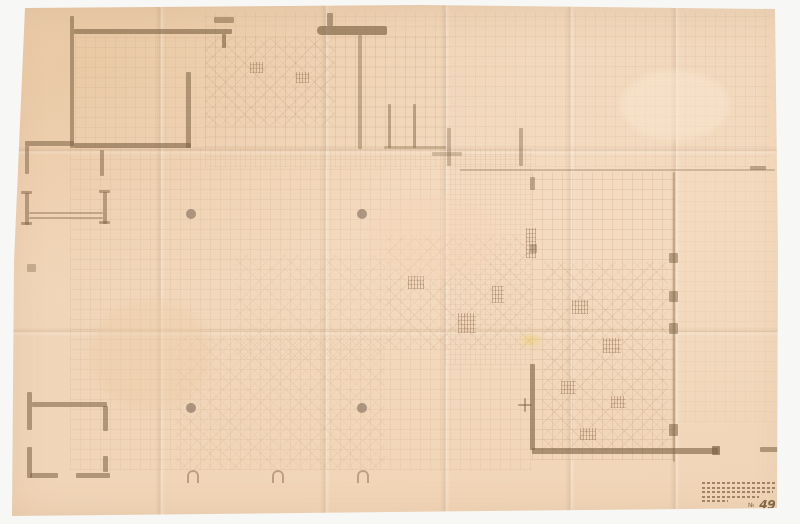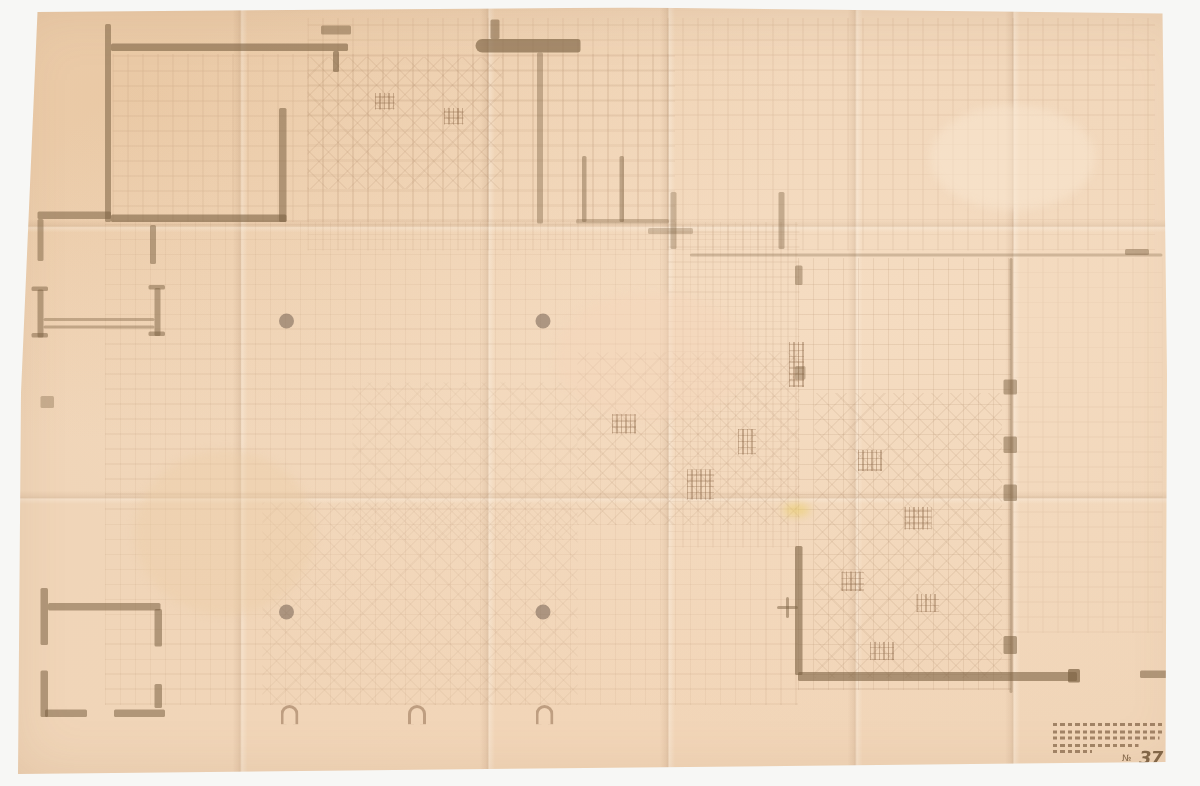--- a/index.html
+++ b/index.html
@@ -141,18 +141,18 @@
     <div class="title-block">
       <div class="tb-lines">
           <div class="tb-line" style="width: 74px;"></div>
           <div class="tb-line" style="width: 73px;"></div>
           <div class="tb-line" style="width: 71px;"></div>
           <div class="tb-line" style="width: 57px;"></div>
           <div class="tb-line" style="width: 26px;"></div>
         </div>
       <div class="tb-number">
         <span class="pfx">№</span>
-        <span class="num">37</span>
+        <span class="num">49</span>
       </div>
     </div>
     <div class="paper-shade"></div>
   </div>
 </div>
 
 </body></html>

